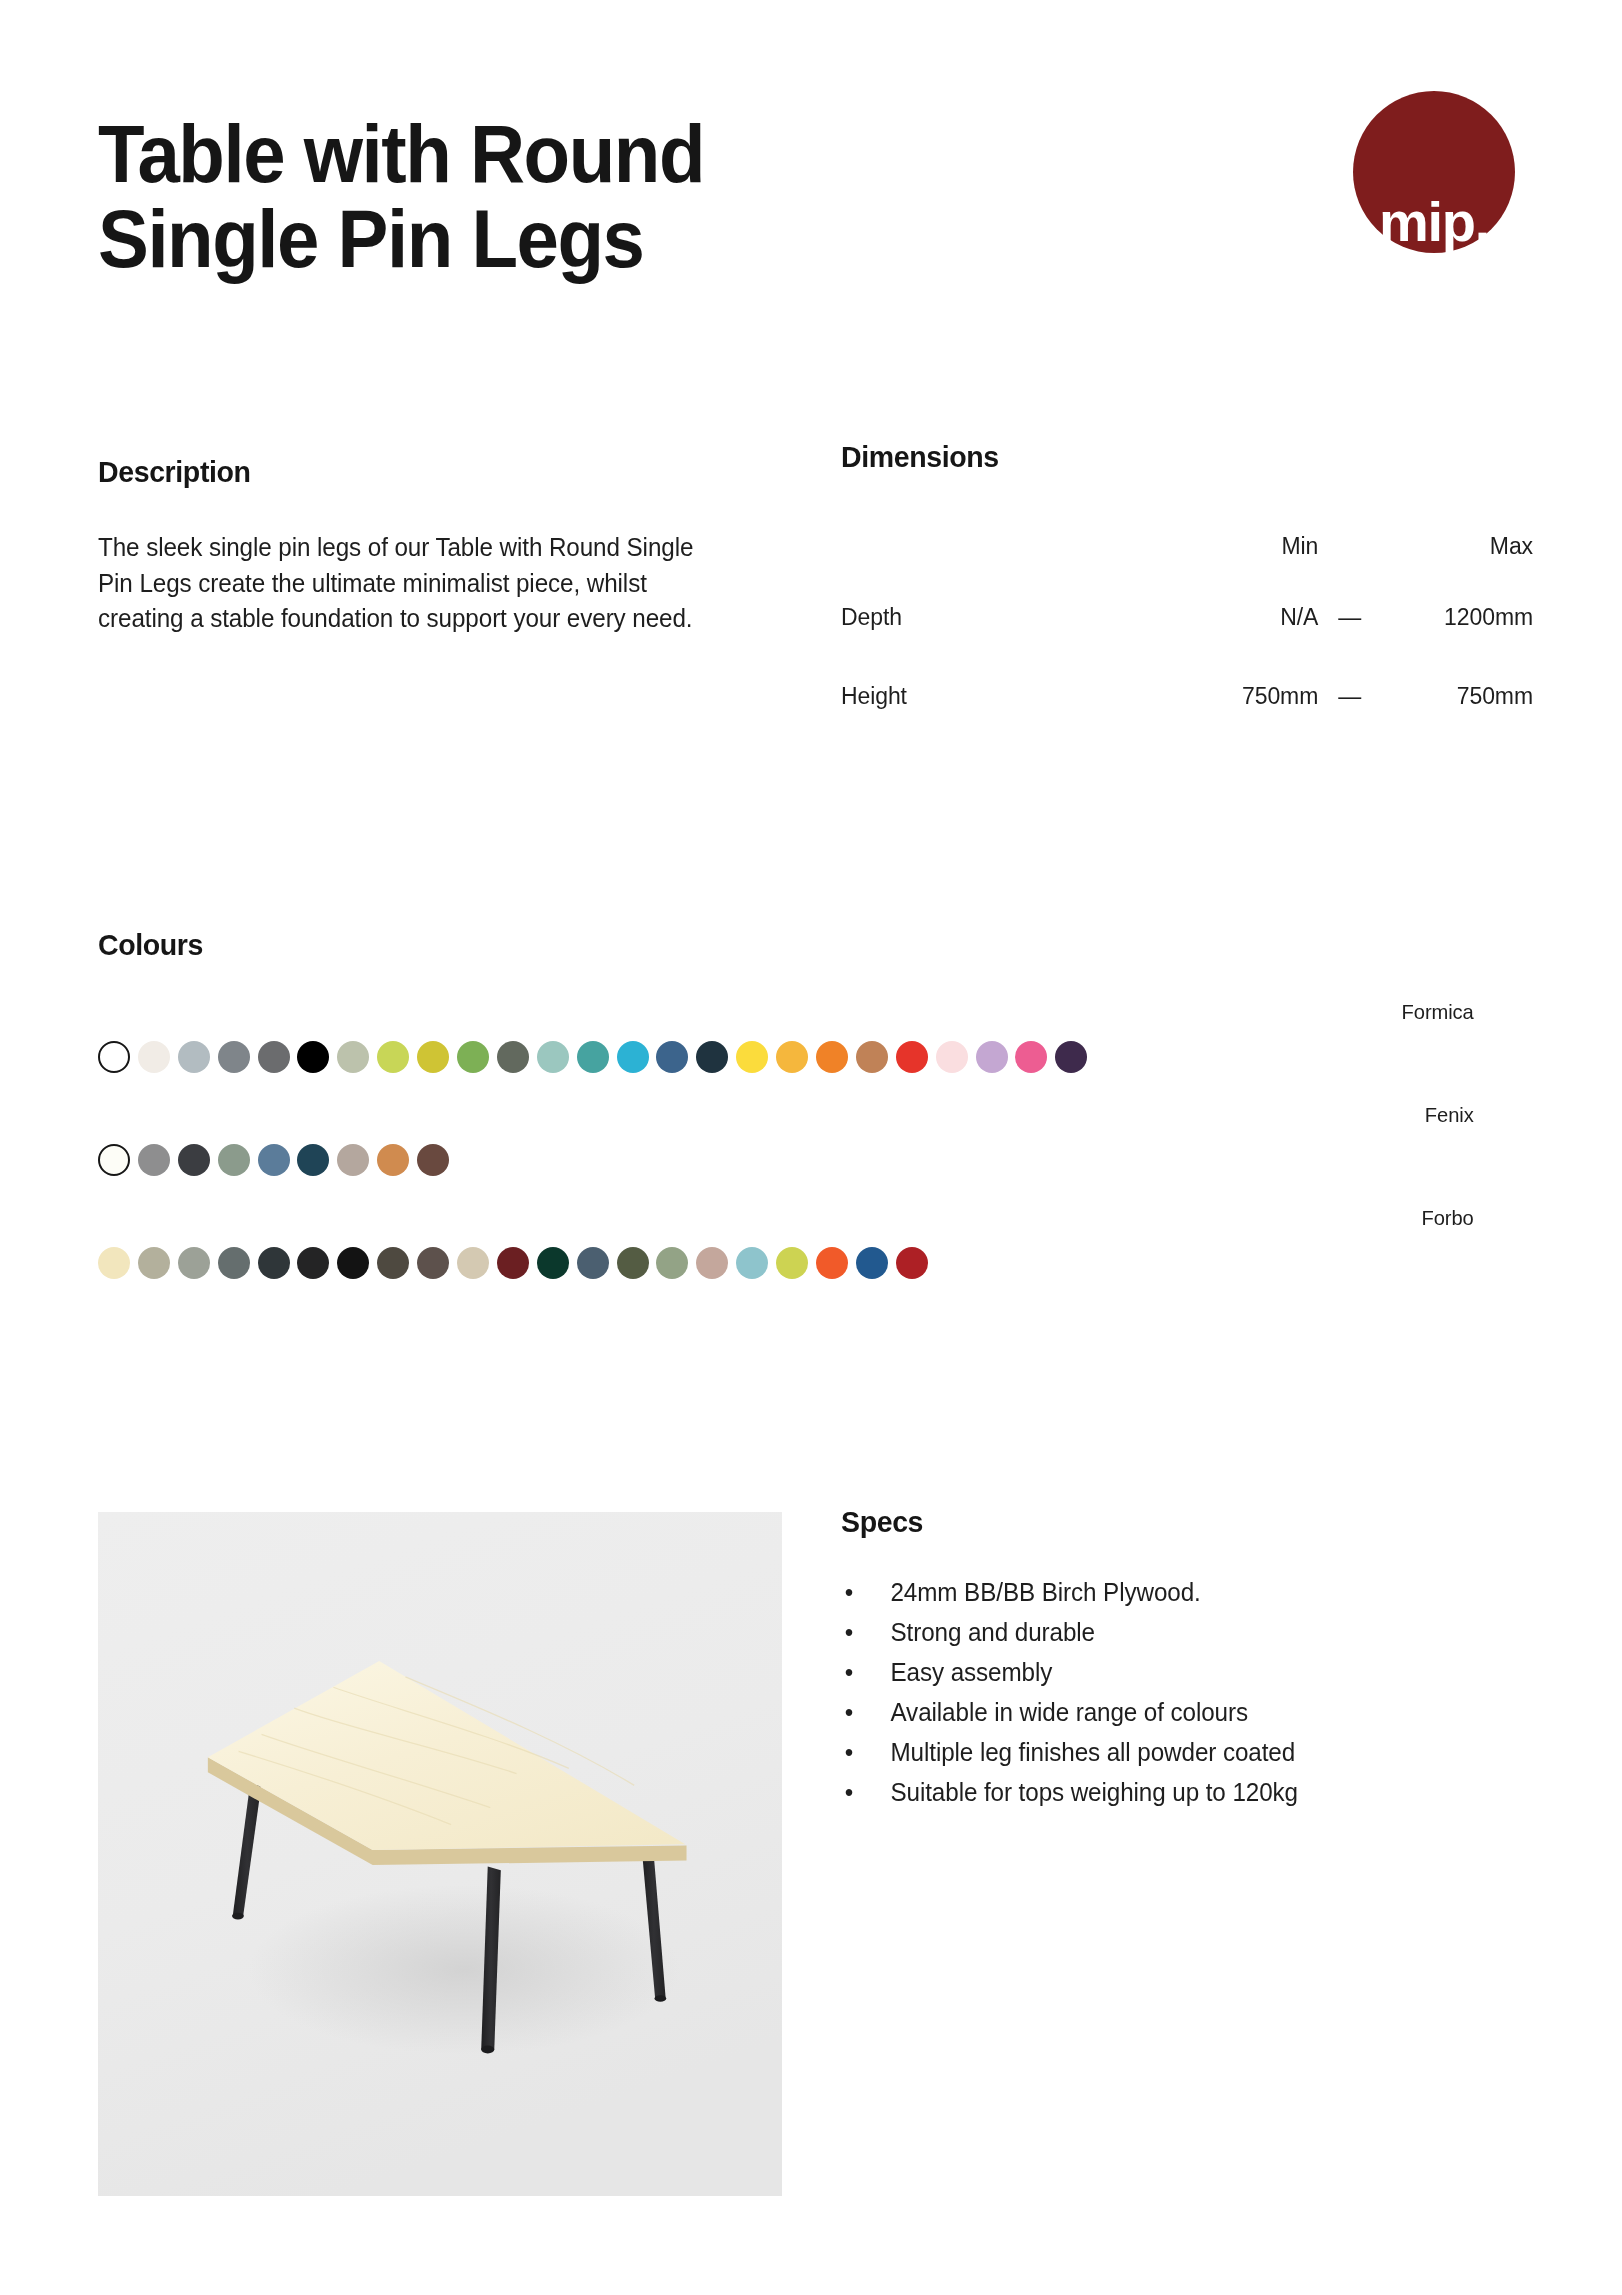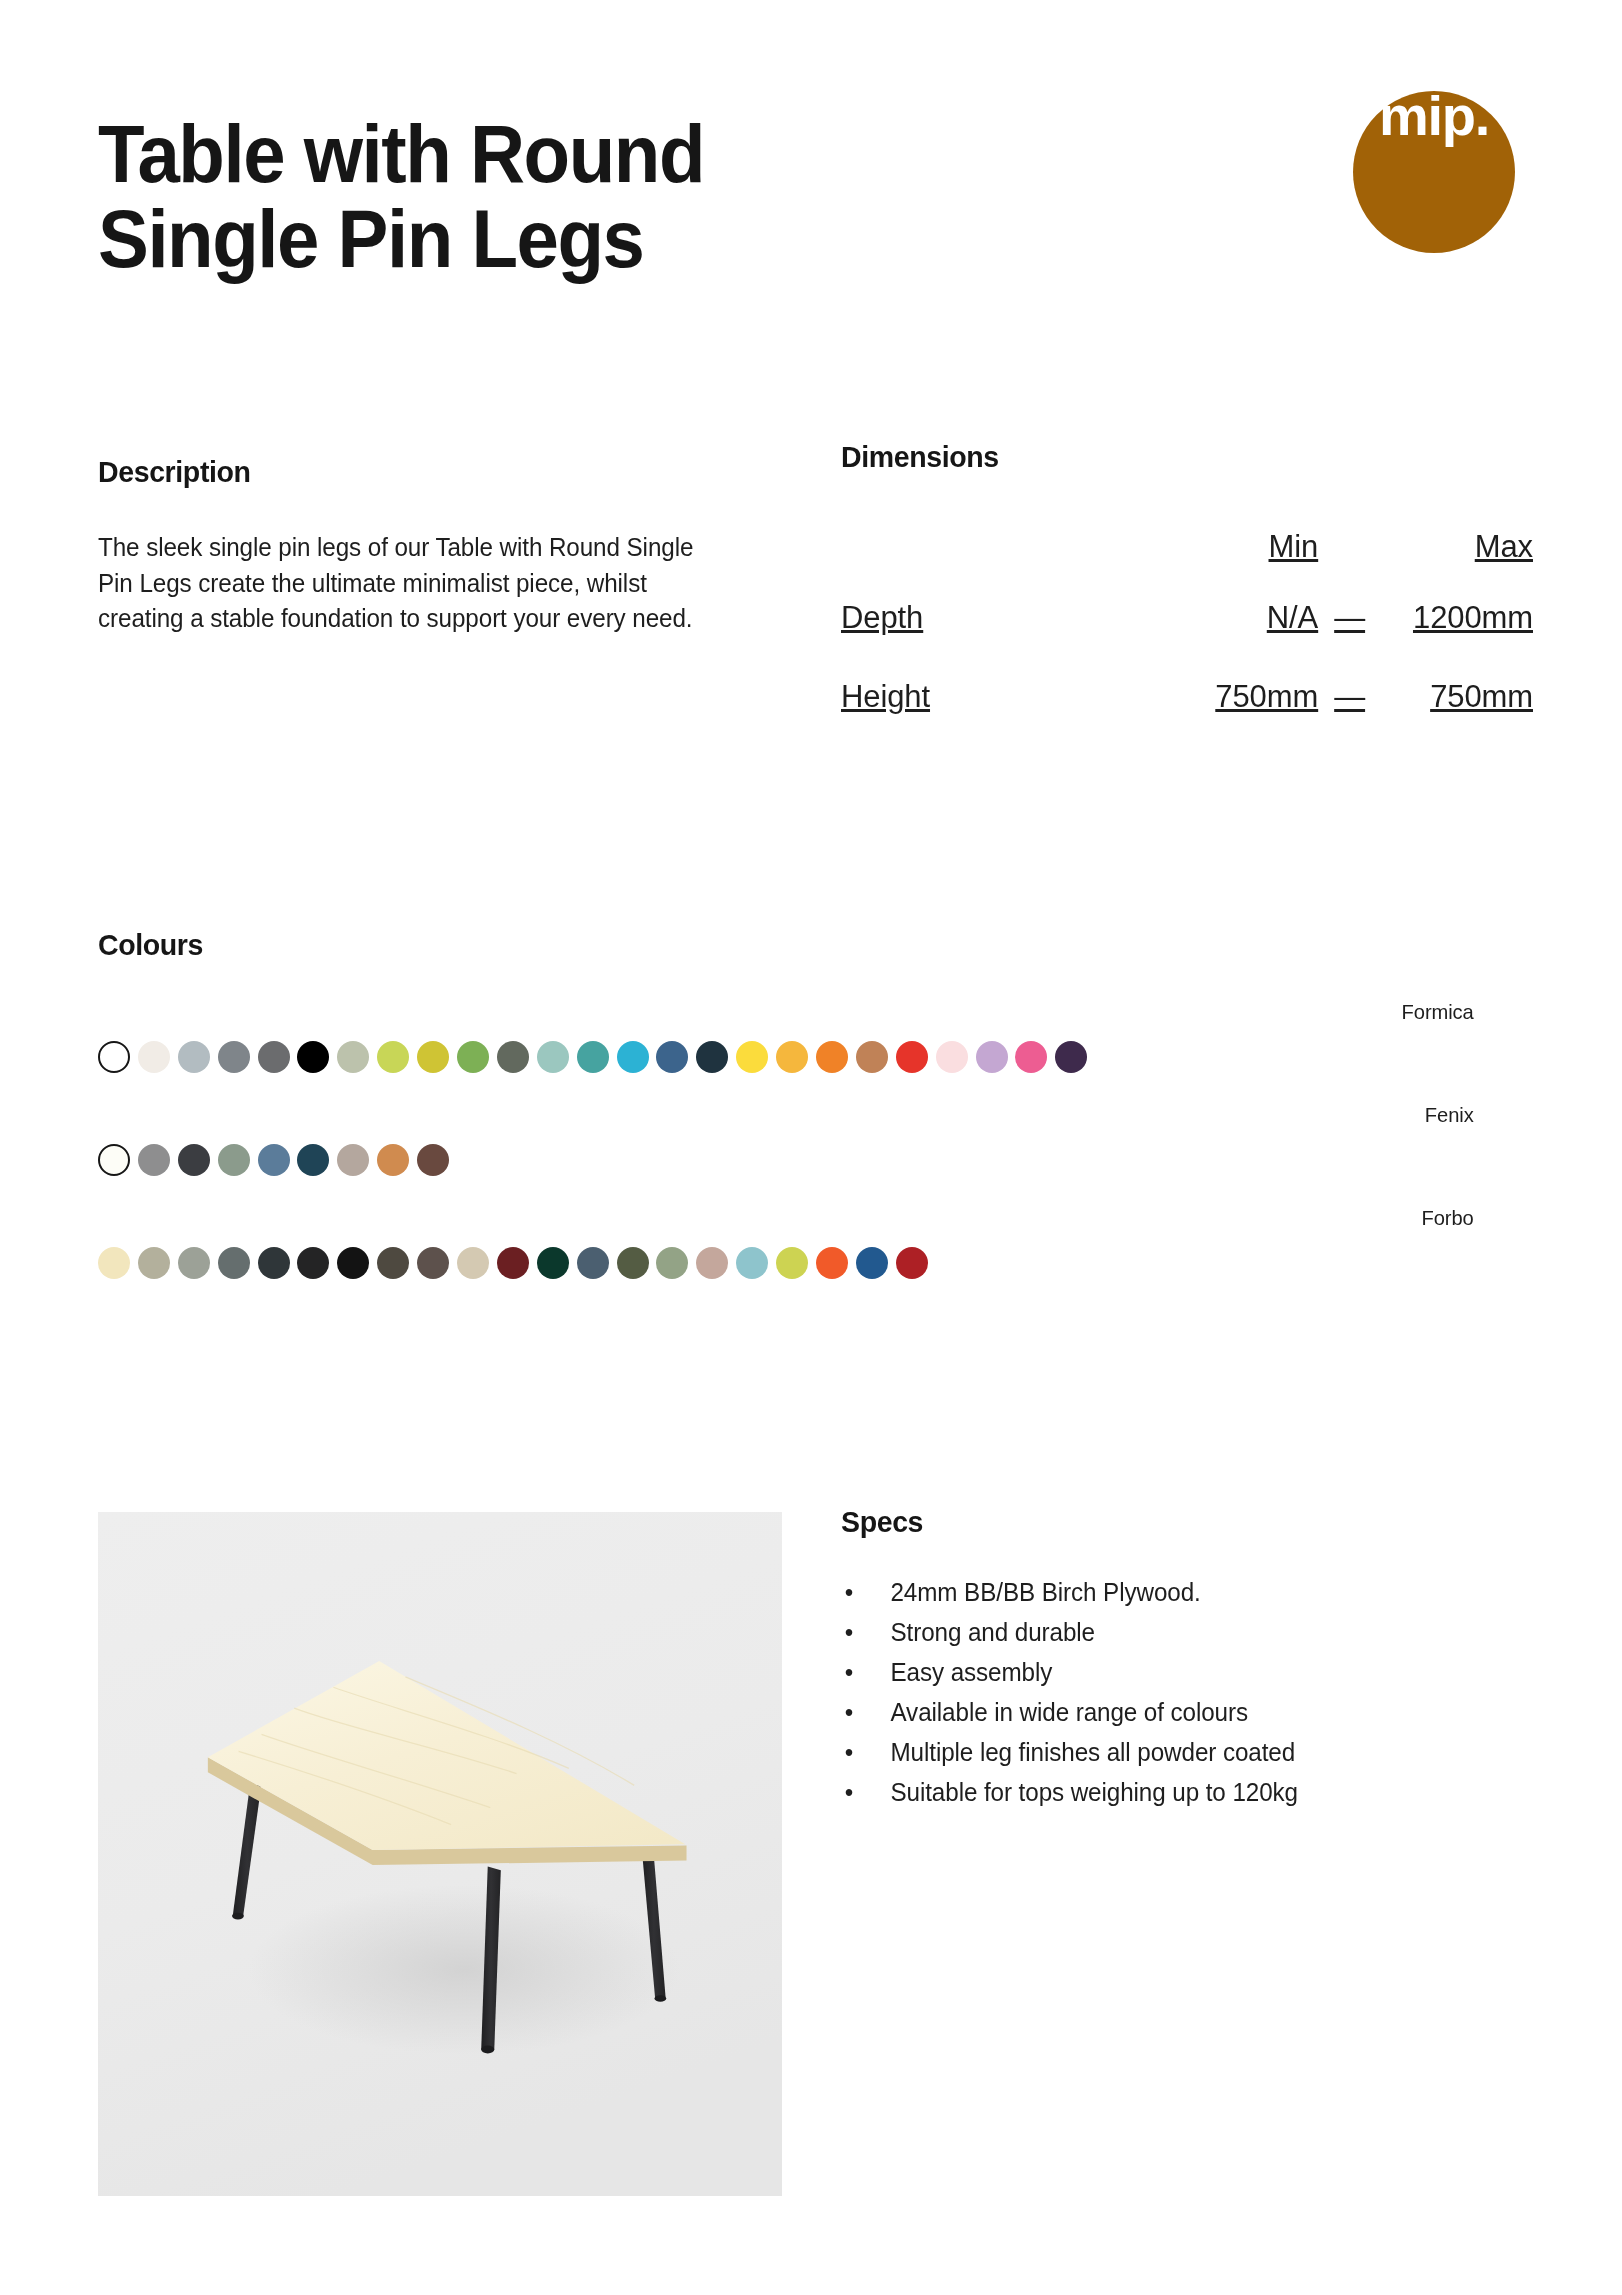--- a/index.html
+++ b/index.html
@@ -44,23 +44,23 @@
   }
   .title .line { display: block; white-space: nowrap; }
 
   .logo {
     position: absolute;
     right: 0;
     top: -19.6px;
     width: 162px;
     height: 162px;
     border-radius: 50%;
-    background: #a16207;
+    background: #7f1d1d;
     display: flex;
-    align-items: flex-start;
+    align-items: flex-end;
     justify-content: center;
   }
   .logo-text {
     color: #ffffff;
     font-size: 56px;
     font-weight: 700;
     letter-spacing: -1.3px;
     line-height: 1;
     transform: translateY(-2.6px);
   }
@@ -98,24 +98,23 @@
   .dimensions-block {
     position: absolute;
     left: 841px;
     top: 440px;
     width: 694px;
   }
   .dim-table {
     margin-top: 41px;
     width: 692px;
     border-collapse: collapse;
-    font-size: 31px;
+    font-size: 23px;
     color: #1e1e1e;
     letter-spacing: -0.1px;
-    text-decoration: underline;
   }
   .dim-table th, .dim-table td {
     padding: 0;
     font-weight: 400;
     vertical-align: middle;
     height: 79px;
   }
   .dim-table thead th { height: 63px; }
   .dim-col-label  { width: 301px; text-align: left; }
   .dim-col-min    { width: 177px; text-align: right; }

